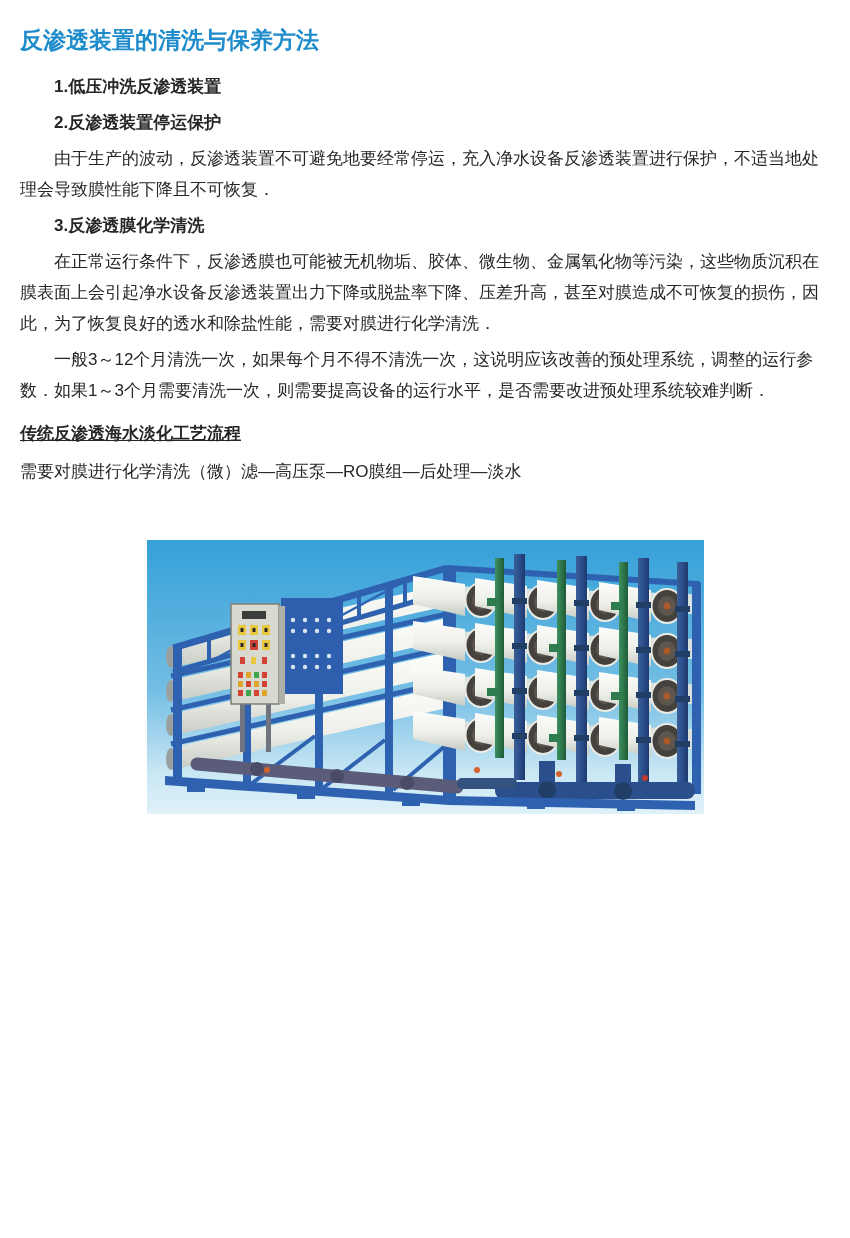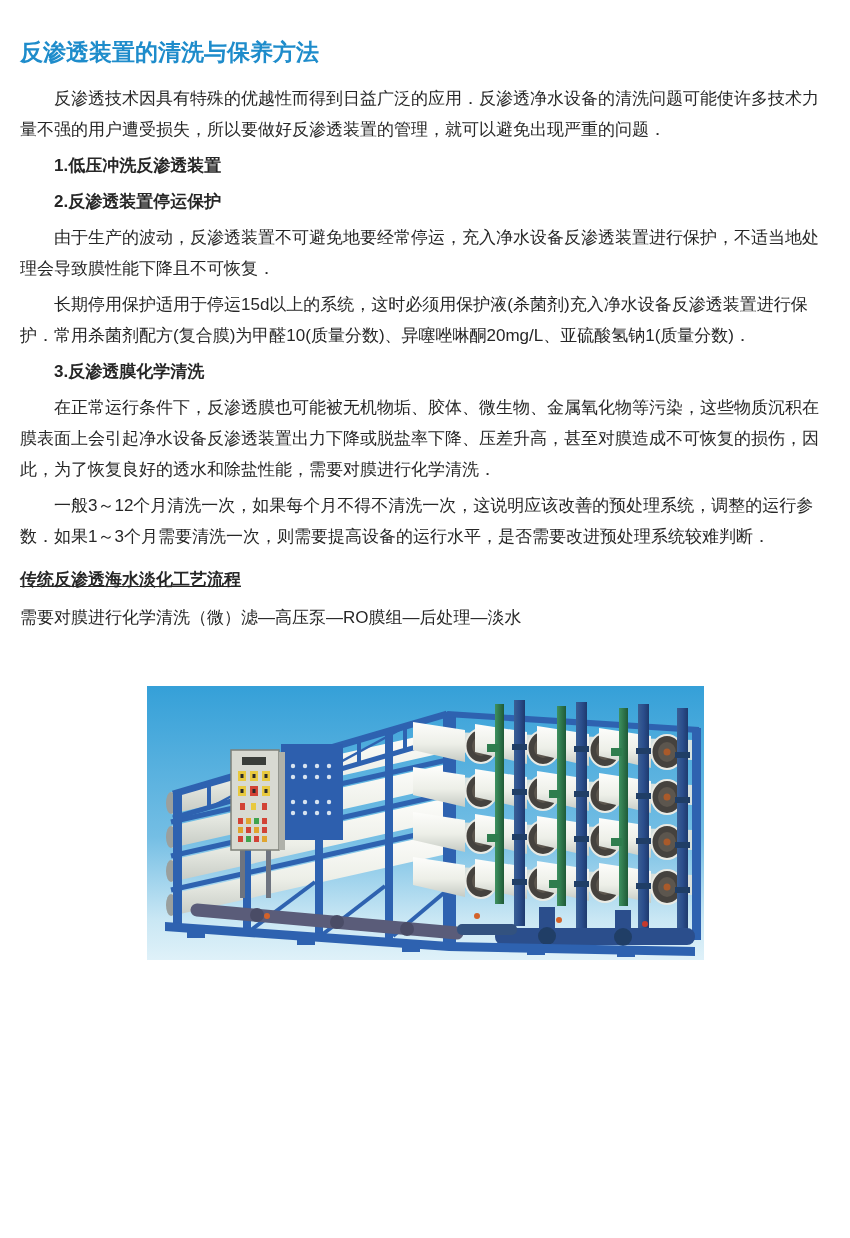--- a/index.html
+++ b/index.html
@@ -2,21 +2,21 @@
 <html><head>
 <meta charset="utf-8">
 <style>
   html,body{margin:0;padding:0;background:#ffffff;}
   .page{
     width:850px;height:1238px;box-sizing:border-box;
     background:#ffffff;overflow:hidden;
     font-family:"Liberation Sans","DejaVu Sans",sans-serif;
     color:#262626;
   }
-  .content{padding:38px 20px 0 20px;}
+  .content{padding:26px 20px 0 20px;}
   .doc-title{
     font-size:23px;line-height:28px;font-weight:700;color:#1E8CCB;
     margin:0 0 17px 0;
   }
   .para, .sec-heading, .flow-heading, .flow-line{
     font-size:17px;line-height:31px;
   }
   .para{margin:0 0 5px 0;text-indent:2em;}
   .sec-heading{margin:0 0 5px 0;font-weight:700;text-indent:2em;}
   .flow-heading{margin:12px 0 7px 0;font-weight:700;text-decoration:underline;}
@@ -27,27 +27,25 @@
   .figure-wrap svg{display:block;}
 </style>
 </head>
 <body>
 
 <div class="page">
   <div class="content">
 
     <h1 class="doc-title">反渗透装置的清洗与保养方法</h1>
 
-    <p class="para">反渗透技术因具有特殊的优越性而得到日益广泛的应用．反渗透净水设备的清洗问题可能使许多技术力量不强的用户遭受损失，所以要做好反渗透装置的管理，就可以避免出现严重的问题．</p>
 
     <p class="sec-heading">1.低压冲洗反渗透装置</p>
 
     <p class="sec-heading">2.反渗透装置停运保护</p>
     <p class="para">由于生产的波动，反渗透装置不可避免地要经常停运，充入净水设备反渗透装置进行保护，不适当地处理会导致膜性能下降且不可恢复．</p>
-    <p class="para">长期停用保护适用于停运15d以上的系统，这时必须用保护液(杀菌剂)充入净水设备反渗透装置进行保护．常用杀菌剂配方(复合膜)为甲醛10(质量分数)、异噻唑啉酮20mg/L、亚硫酸氢钠1(质量分数)．</p>
 
     <p class="sec-heading">3.反渗透膜化学清洗</p>
     <p class="para">在正常运行条件下，反渗透膜也可能被无机物垢、胶体、微生物、金属氧化物等污染，这些物质沉积在膜表面上会引起净水设备反渗透装置出力下降或脱盐率下降、压差升高，甚至对膜造成不可恢复的损伤，因此，为了恢复良好的透水和除盐性能，需要对膜进行化学清洗．</p>
     <p class="para">一般3～12个月清洗一次，如果每个月不得不清洗一次，这说明应该改善的预处理系统，调整的运行参数．如果1～3个月需要清洗一次，则需要提高设备的运行水平，是否需要改进预处理系统较难判断．</p>
 
     <p class="flow-heading">传统反渗透海水淡化工艺流程</p>
 
     <p class="flow-line">需要对膜进行化学清洗（微）滤—高压泵—RO膜组—后处理—淡水</p>
 
     <div class="figure-wrap">

